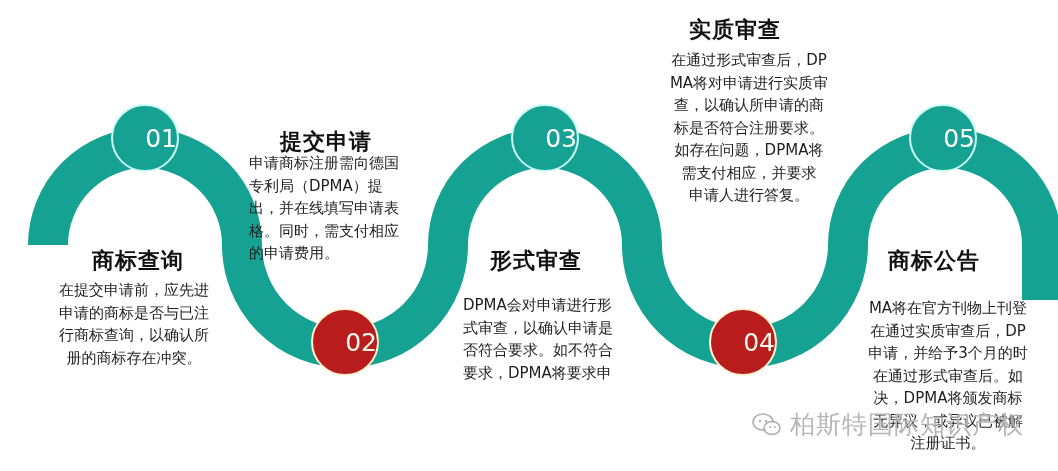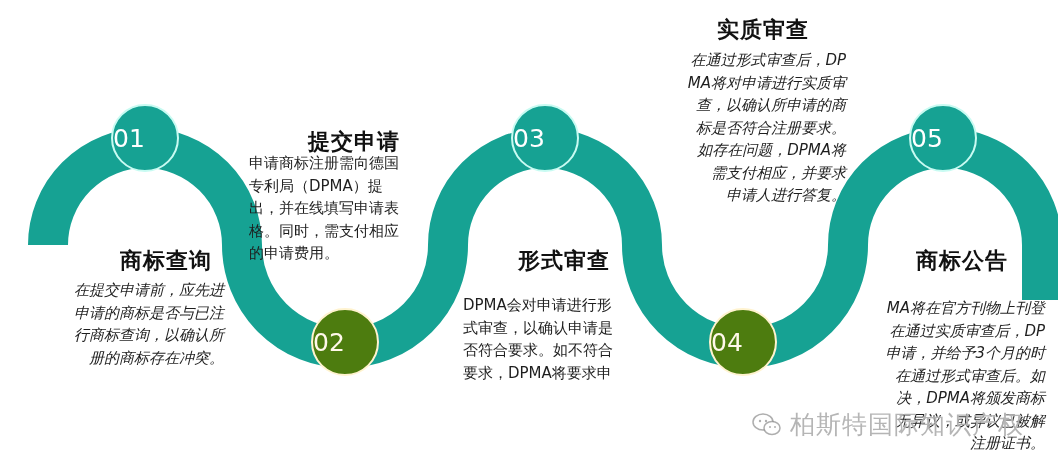--- a/index.html
+++ b/index.html
@@ -1,28 +1,28 @@
 <!DOCTYPE html>
 <html><head>
 <meta charset="utf-8">
 <style>
   html, body { margin:0; padding:0; background:#ffffff; }
   body { width:1058px; height:471px; position:relative; overflow:hidden;
          font-family:"DejaVu Sans","Liberation Sans",sans-serif; color:#222; }
   #wave { position:absolute; left:0; top:0; }
   .num { position:absolute; width:68px; height:68px; border-radius:50%;
-         display:flex; align-items:center; justify-content:flex-start;
+         display:flex; align-items:center; justify-content:flex-end;
          color:#ffffff; font-family:"DejaVu Sans","Liberation Sans",sans-serif;
          font-size:25px; box-sizing:border-box; }
   .num.teal { background:#16a293; border:2px solid #c8fbf2; }
-  .num.orange { background:#4d7c0f; border:2px solid #fff3cf; color:#fff8ea; }
+  .num.orange { background:#b91c1c; border:2px solid #fff3cf; color:#fff8ea; }
   .title { position:absolute; font-weight:bold; font-size:22px; color:#111;
-           text-align:right; white-space:nowrap; letter-spacing:1px; }
+           text-align:left; white-space:nowrap; letter-spacing:1px; }
   .desc { position:absolute; font-size:15px; line-height:22.5px; color:#1e1e1e; }
-  .desc.center { text-align:right;font-style:italic; }
+  .desc.center { text-align:center; }
   .watermark { position:absolute; left:752px; top:408px; font-size:25px;
                color:rgba(120,120,120,0.55); white-space:nowrap; letter-spacing:1px;
                text-shadow:0 0 1px #fff; display:flex; align-items:center; }
   .wm-icon { width:30px; height:26px; margin-right:8px; }
 </style>
 </head>
 <body>
 
 <svg id="wave" width="1058" height="471" viewBox="0 0 1058 471">
   <path d="M 48 245 A 97 97 0 0 1 242 245 A 103 103 0 0 0 448 245 A 97 97 0 0 1 642 245 A 103 103 0 0 0 848 245 A 97 97 0 0 1 1042 245 L 1042 300" fill="none" stroke="#16a293" stroke-width="40" stroke-linecap="butt"></path>

